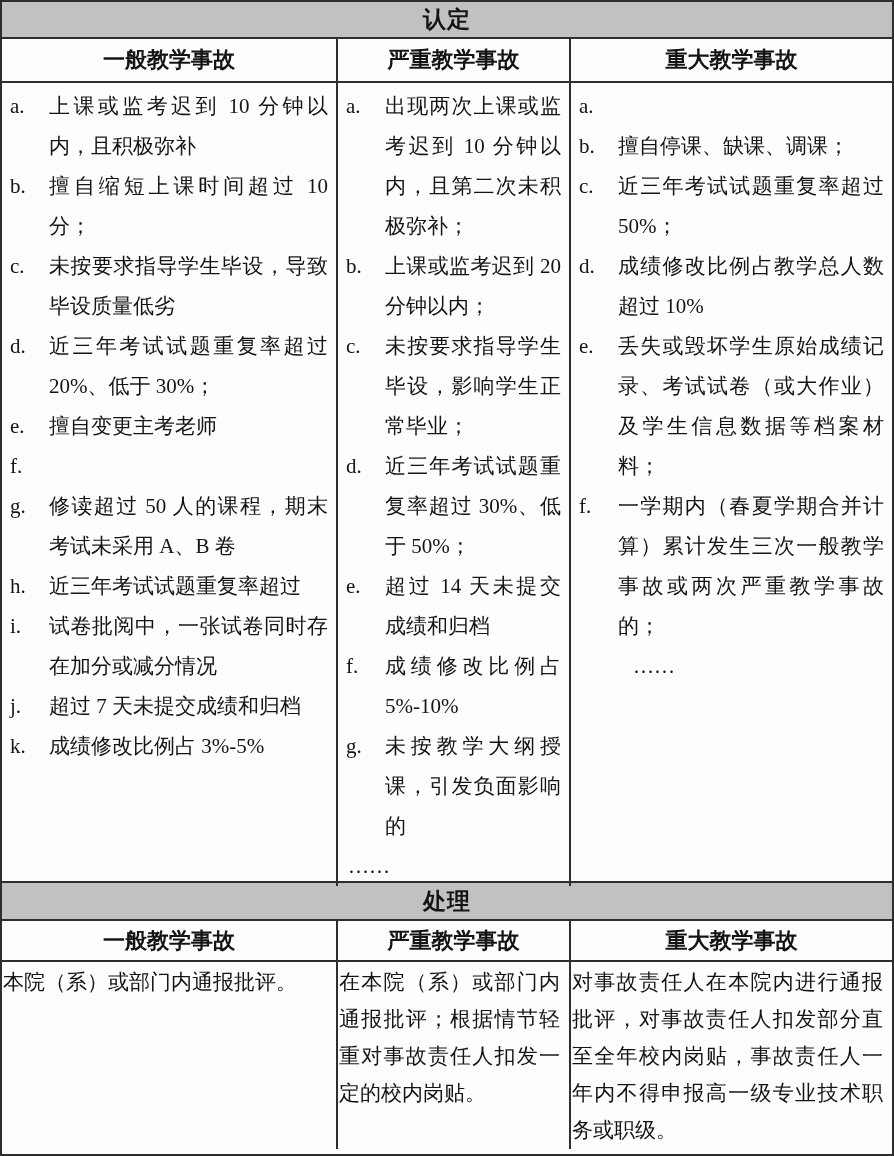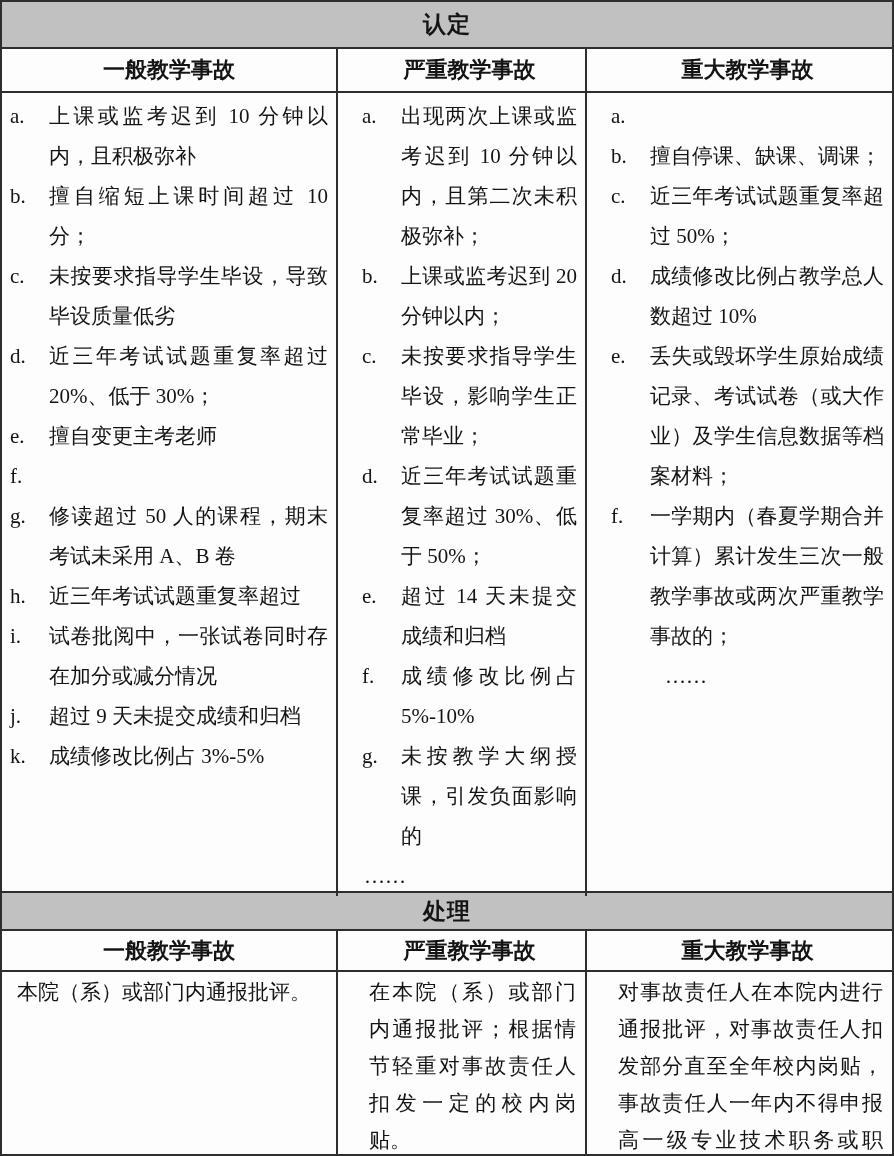--- a/index.html
+++ b/index.html
@@ -4,28 +4,28 @@
 <style>
   * { box-sizing: border-box; }
   html, body { margin: 0; padding: 0; background: #ffffff; }
   .page {
     width: 894px; height: 1156px; overflow: hidden;
     border: 2px solid #2e2e2e; background: #fdfdfd;
     font-family: "Liberation Serif", "DejaVu Serif", serif;
     color: #141414;
   }
   .band {
-    height: 47px; background: #c1c1c1;
+    height: 37px; background: #c1c1c1;
     border-bottom: 2px solid #2e2e2e;
     display: flex; align-items: center; justify-content: center;
     font-family: "Liberation Sans", "DejaVu Sans", sans-serif;
     font-weight: bold; font-size: 23px; letter-spacing: 1px;
   }
   .band.second { height: 38px; }
-  .cols { display: grid; grid-template-columns: 336px 233px 1fr; gap: 16px; }
+  .cols { display: grid; grid-template-columns: 336px 233px 1fr; }
   .head-row { height: 44px; border-bottom: 2px solid #2e2e2e; }
   .head-row.second { height: 41px; }
   .head-cell {
     display: flex; align-items: center; justify-content: center;
     font-family: "Liberation Sans", "DejaVu Sans", sans-serif;
     font-weight: bold; font-size: 22px;
   }
   .v { border-right: 2px solid #2e2e2e; }
   .content-row { height: 800px; border-bottom: 2px solid #2e2e2e; }
   .content-row .cell { height: 100%; }
@@ -33,21 +33,21 @@
     padding: 3px 8px 0 8px;
     font-size: 21px; line-height: 40px;
   }
   .li { display: flex; }
   .li .m { flex: none; width: 39px; }
   .li .t { flex: 1 1 auto; text-align: justify; }
   .tail { padding-left: 2px; }
   .tail.indent { padding-left: 54px; }
   .bottom-row { height: 187px; }
   .handling-cell {
-    padding: 2px 9px 0 15px;
+    padding: 2px 9px 0 1px;
     font-size: 21px; line-height: 37px; text-align: justify;
   }
 </style>
 </head>
 <body>
 
 <div class="page">
 
   <div class="band">认定</div>
 
@@ -90,21 +90,21 @@
       <div class="li">
           <span class="m">h.</span>
           <span class="t">近三年考试试题重复率超过</span>
         </div>
       <div class="li">
           <span class="m">i.</span>
           <span class="t">试卷批阅中，一张试卷同时存在加分或减分情况</span>
         </div>
       <div class="li">
           <span class="m">j.</span>
-          <span class="t">超过 9 天未提交成绩和归档</span>
+          <span class="t">超过 7 天未提交成绩和归档</span>
         </div>
       <div class="li">
           <span class="m">k.</span>
           <span class="t">成绩修改比例占 3%-5%</span>
         </div>
     </div>
 
     <div class="cell list-cell v">
       <div class="li">
           <span class="m">a.</span>

